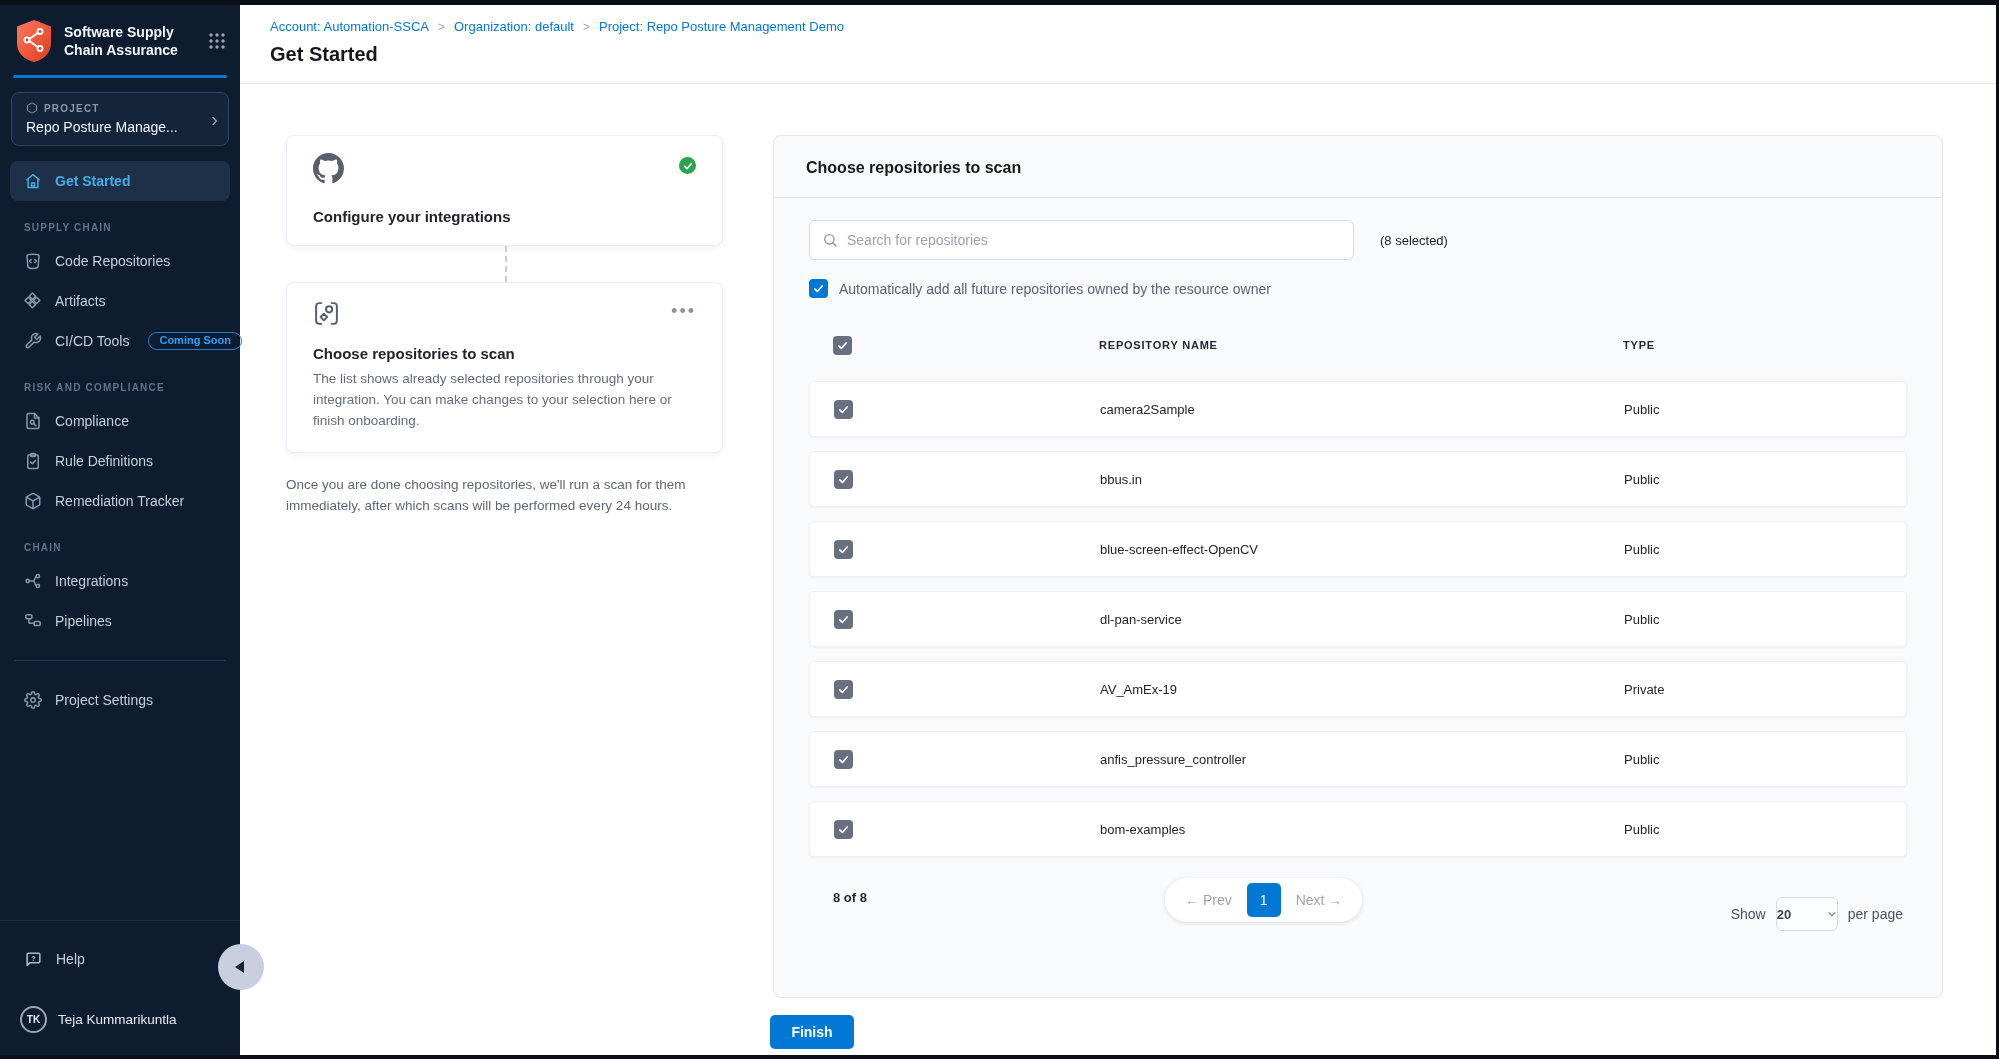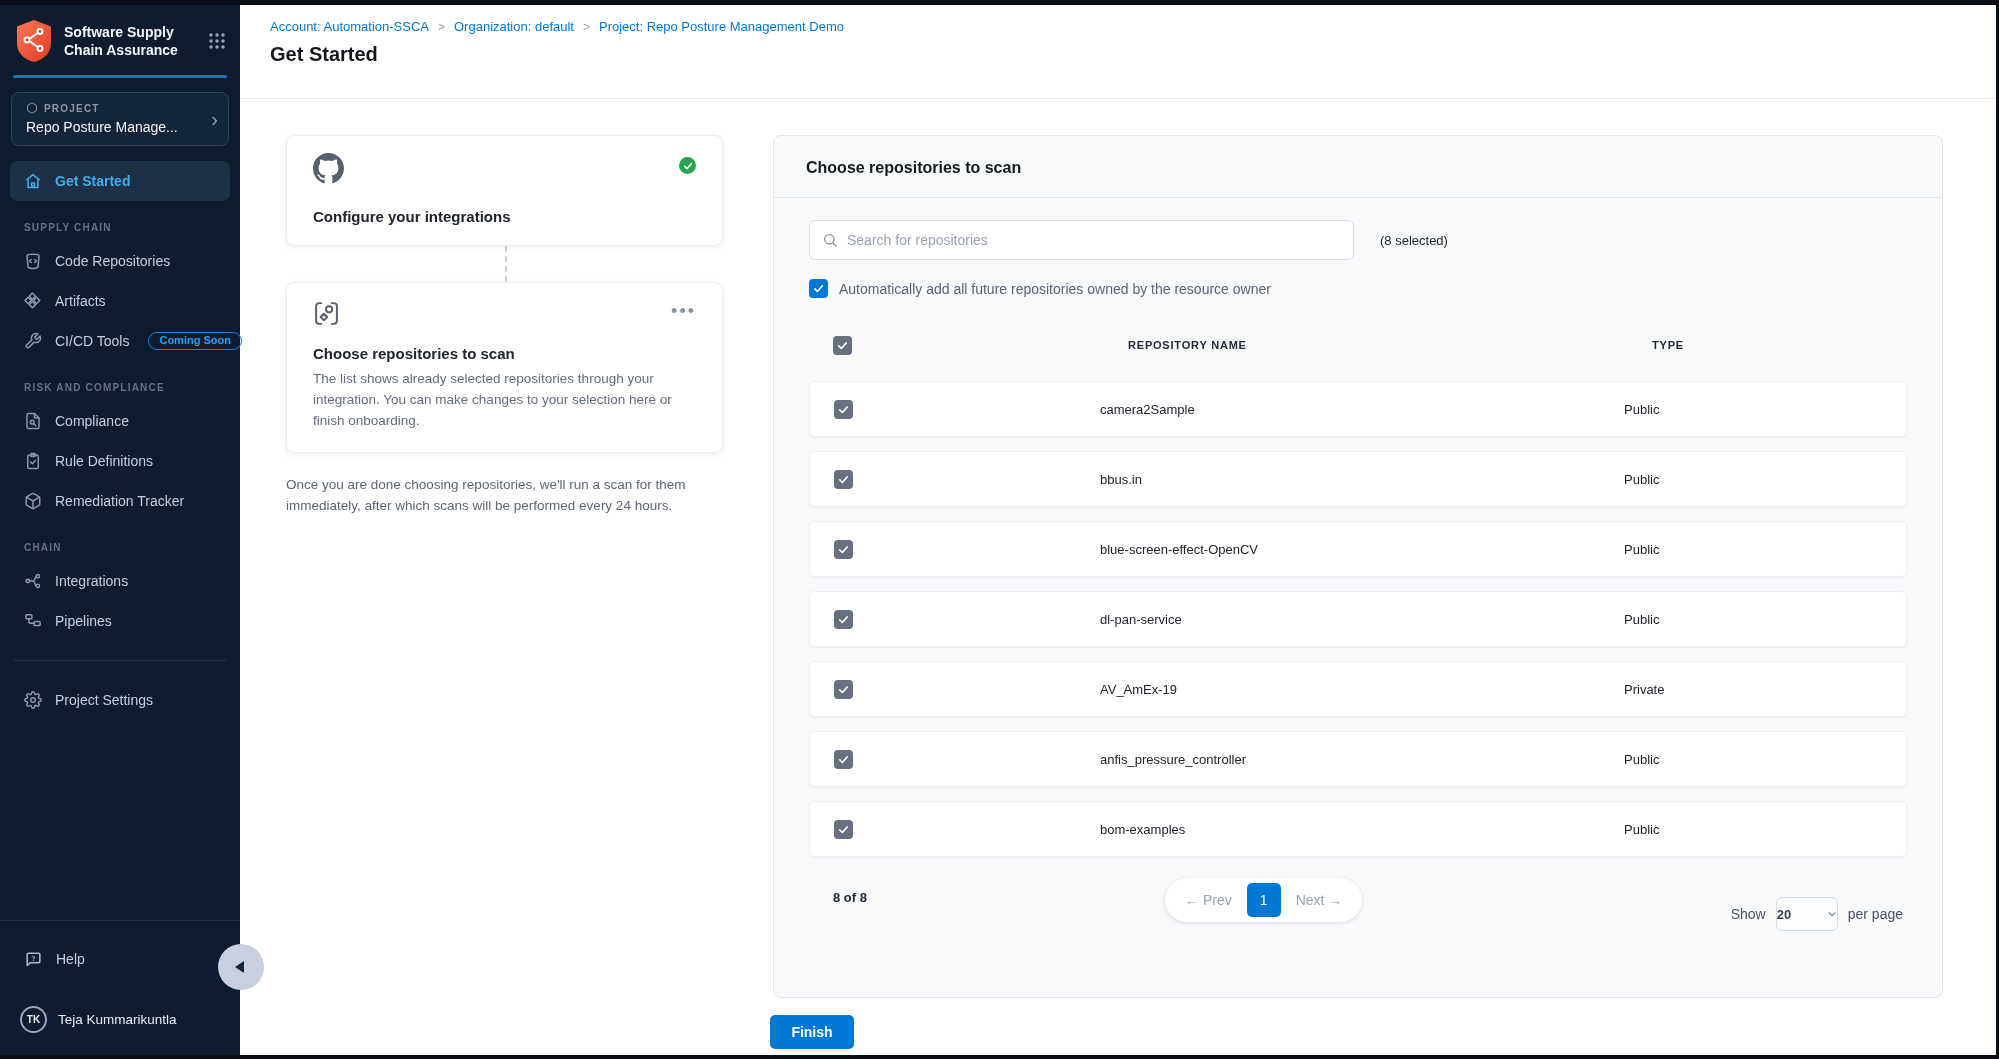--- a/index.html
+++ b/index.html
@@ -64,21 +64,21 @@
     background:#c9cfdf; z-index:20; cursor:pointer;
     display:flex; align-items:center; justify-content:center;
   }
   .collapse-handle .tri {
     width:0; height:0; border-top:6px solid transparent; border-bottom:6px solid transparent;
     border-right:9px solid #16233a; margin-right:4px;
   }
 
   
   .main { position:absolute; left:240px; top:5px; right:3px; bottom:4px; background:#ffffff; }
-  .main-header { height:94px; background:#fff; border-bottom:1px solid #e7eaef; padding:14px 13px 0 30px; }
+  .main-header { height:79px; background:#fff; border-bottom:1px solid #e7eaef; padding:14px 13px 0 30px; }
   .breadcrumb { display:flex; align-items:center; gap:9px; font-size:13px; }
   .crumb { color:#0278d5; cursor:pointer; }
   .crumb-sep { color:#98a1ad; font-size:12px; }
   .page-title { margin-top:9px; font-size:20px; font-weight:bold; color:#14181e; }
 
   
   .steps { position:absolute; left:46px; top:130px; width:437px; }
   .step-card {
     background:#fff; border:1px solid #eceef3; border-radius:8px;
     box-shadow:0 2px 6px rgba(30,40,60,.06); padding:17px 26px 20px 26px; cursor:pointer;
@@ -122,21 +122,21 @@
 
   .cb { width:19px; height:19px; border-radius:4px; display:flex; align-items:center; justify-content:center; flex:0 0 auto; cursor:pointer; }
   .cb.blue { background:#0278d5; }
   .cb.gray { background:#68707f; }
 
   .repo-table { margin-top:25px; }
   .t-head {
     display:grid; grid-template-columns:266px 524px 1fr; align-items:center;
     height:44px; padding:0 24px;
   }
-  .t-head .col-label { font-size:11px; font-weight:bold; letter-spacing:.8px; color:#22283a;margin-left:29px; }
+  .t-head .col-label { font-size:11px; font-weight:bold; letter-spacing:.8px; color:#22283a; }
   .t-row {
     display:grid; grid-template-columns:266px 524px 1fr; align-items:center;
     height:56px; padding:0 24px; margin-top:14px; background:#fff;
     border:1px solid #f0f1f5; border-radius:5px; box-shadow:0 1px 2px rgba(30,40,60,.05);
     cursor:pointer;
   }
   .repo-name { font-size:13px; color:#20242c; }
   .repo-type { font-size:13px; color:#20242c; }
 
   .pagination { position:relative; margin-top:21px; height:44px; }

